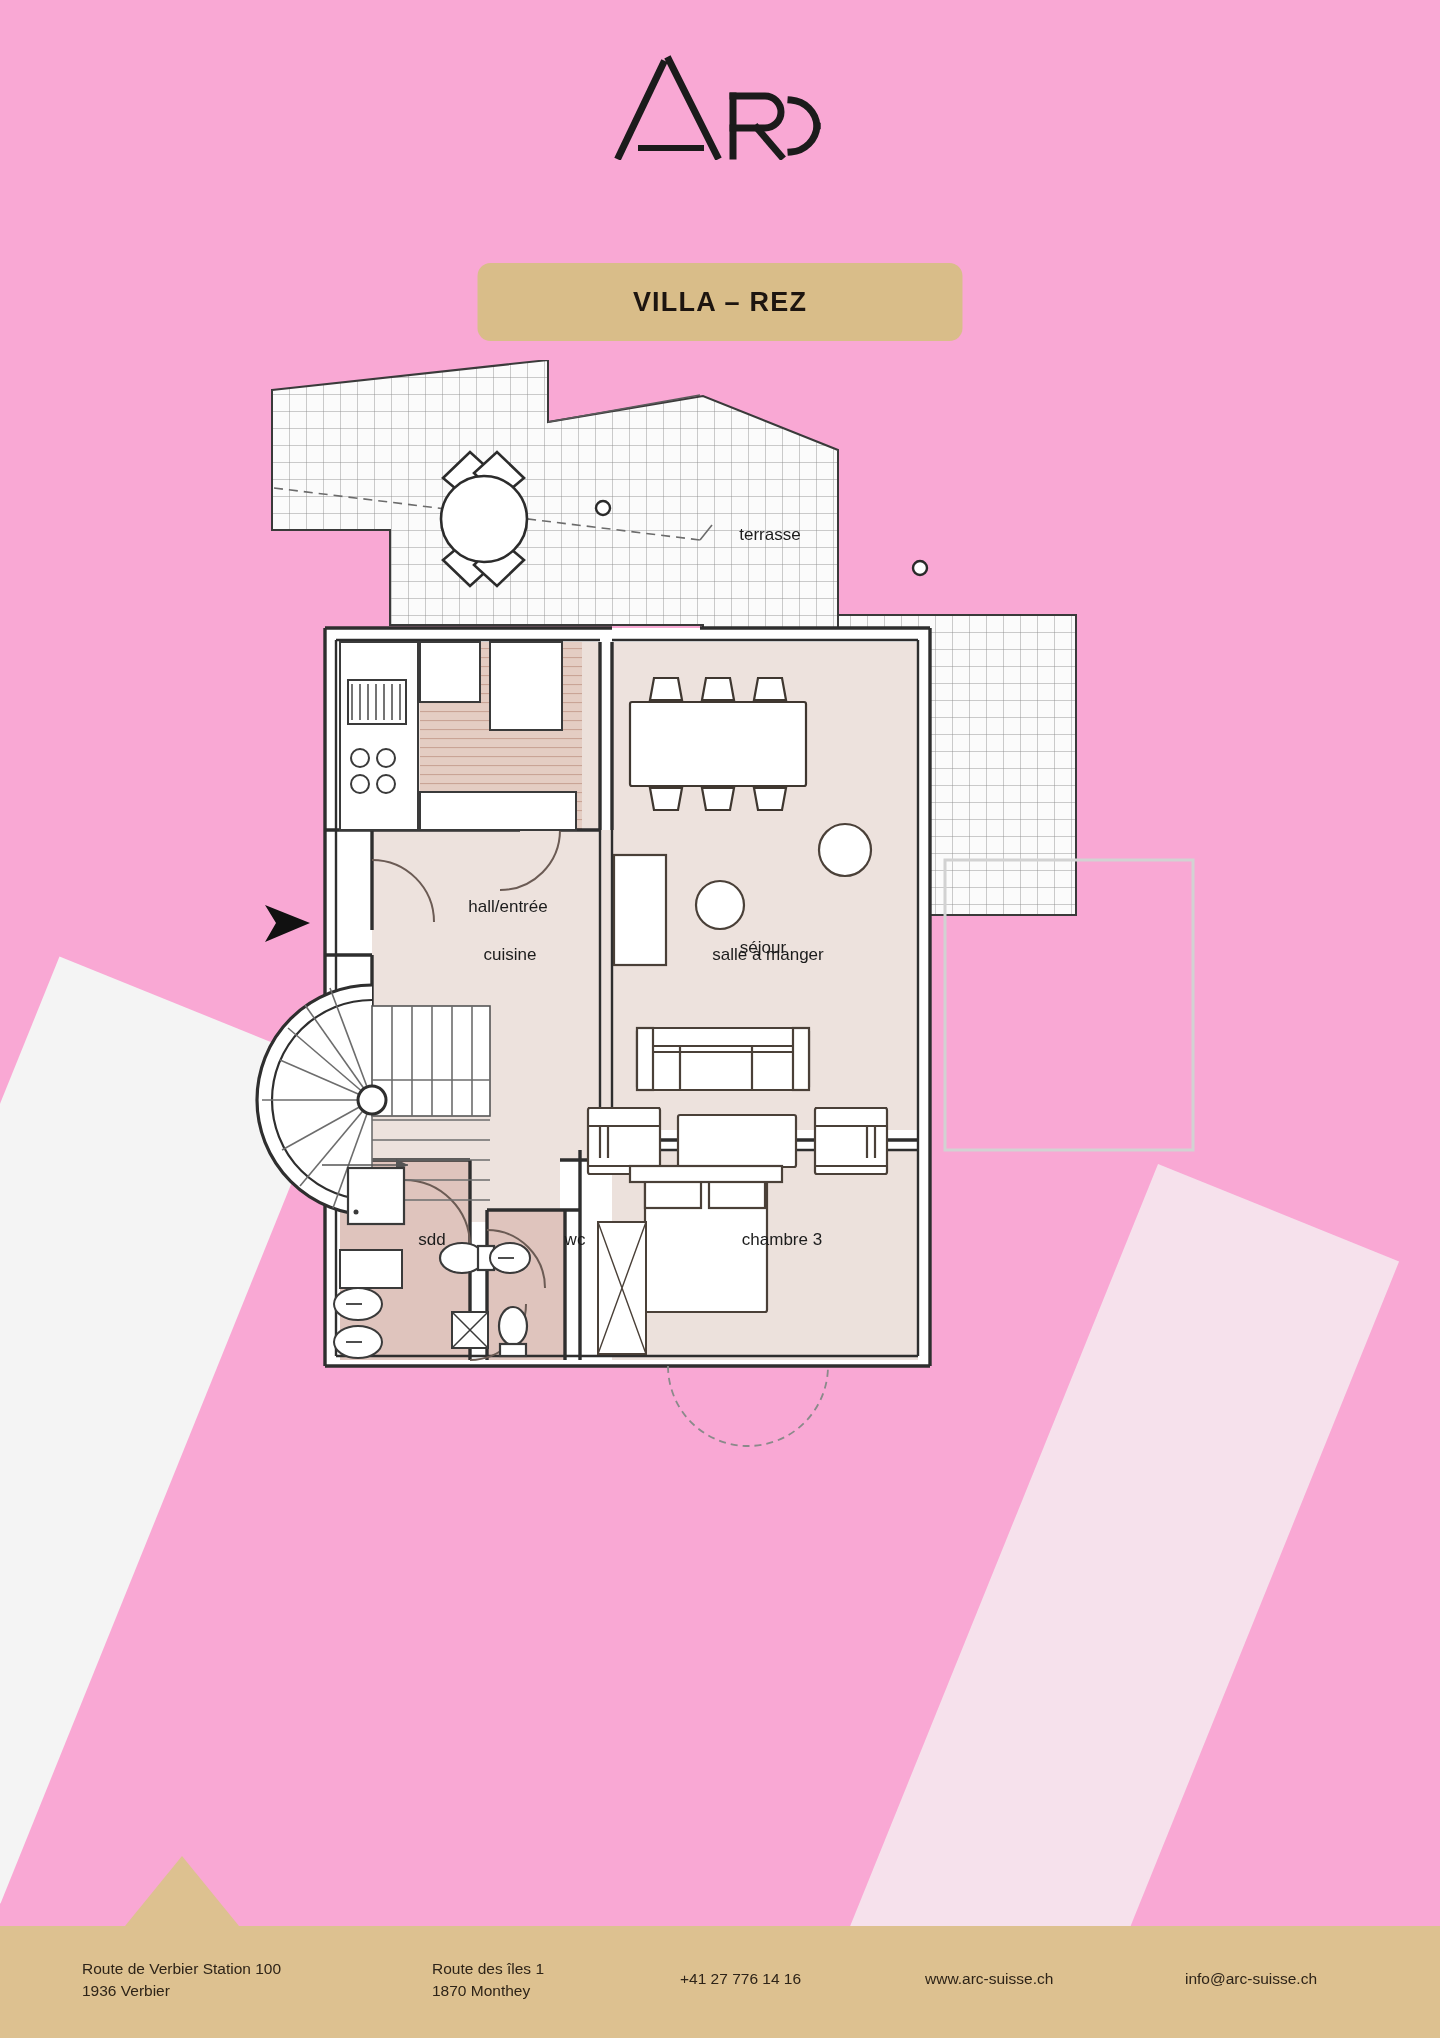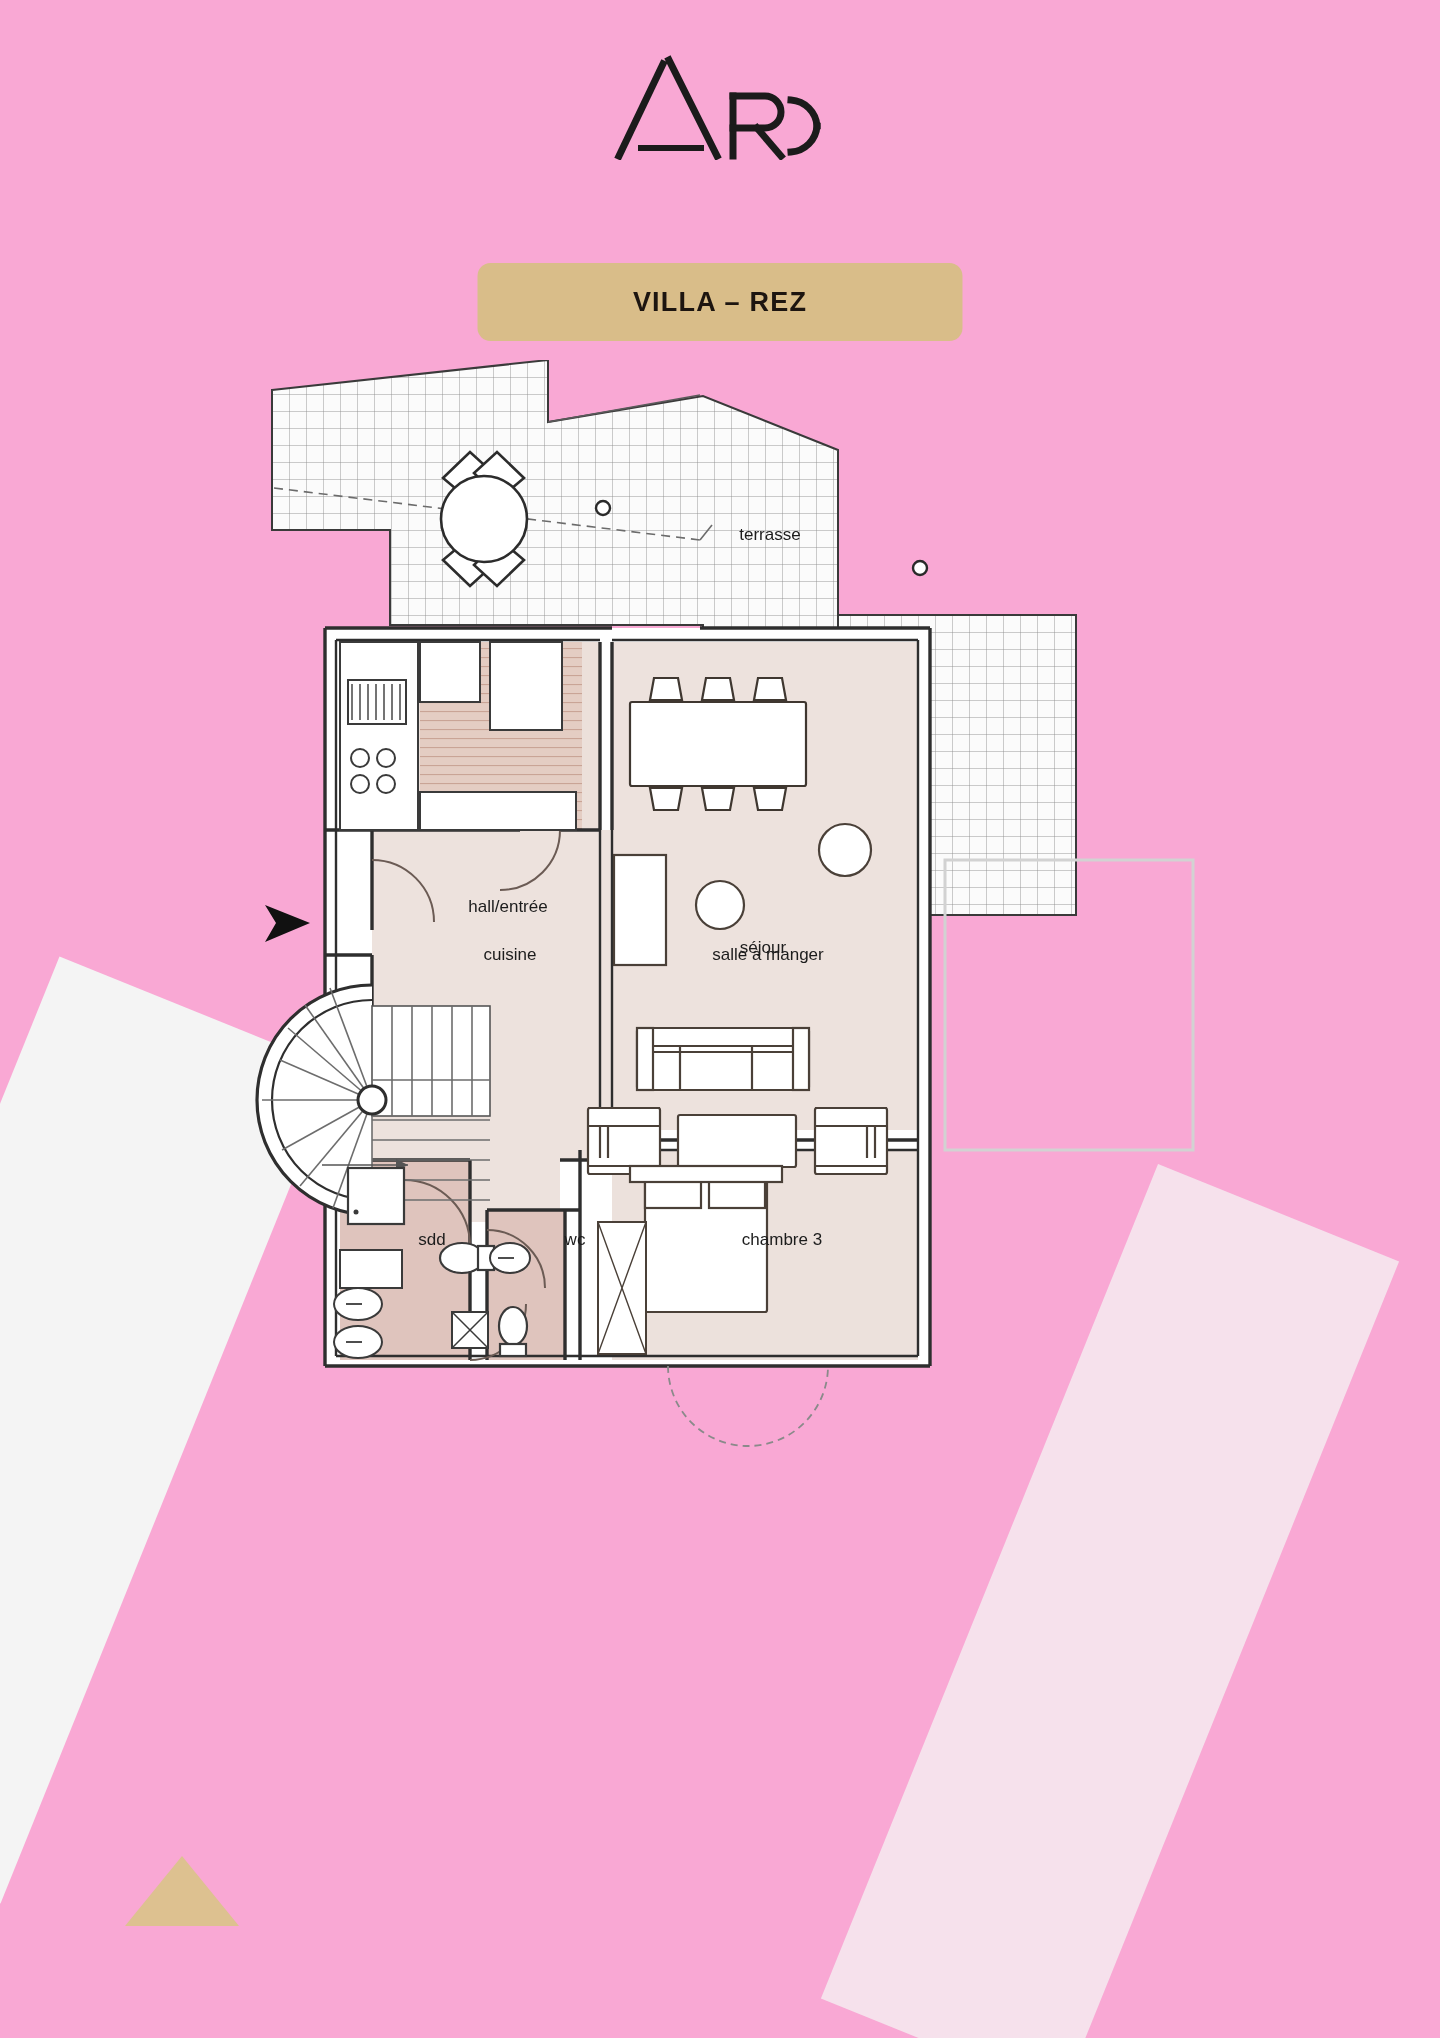--- a/index.html
+++ b/index.html
@@ -368,14 +368,29 @@
       <text x="508" y="552">hall/entrée</text>
       <text x="763" y="593">séjour</text>
       <text x="432" y="885">sdd</text>
       <text x="575" y="885">wc</text>
       <text x="782" y="885">chambre 3</text>
     </g>
   </svg>
   </div>
 
   <div id="footer-peak"></div>
+  <div id="footer">
+    <div id="footer-inner">
+      <div class="col fc1">
+        <div>Route de Verbier Station 100</div>
+        <div>1936 Verbier</div>
+      </div>
+      <div class="col fc2">
+        <div>Route des îles 1</div>
+        <div>1870 Monthey</div>
+      </div>
+      <div class="col fc3">+41 27 776 14 16</div>
+      <div class="col fc4">www.arc-suisse.ch</div>
+      <div class="col fc5">info@arc-suisse.ch</div>
+    </div>
+  </div>
 
 </div>
 
 </body></html>

